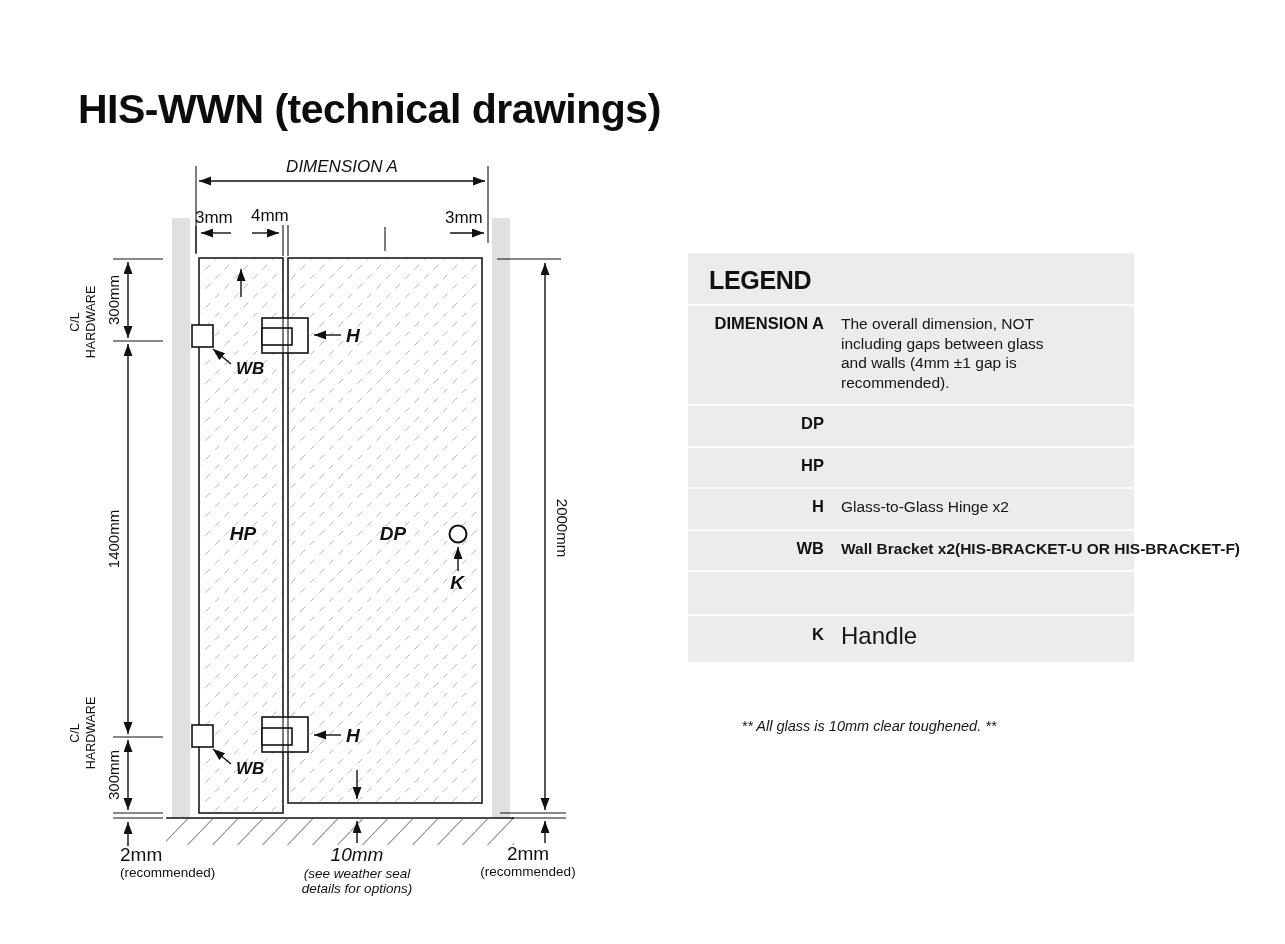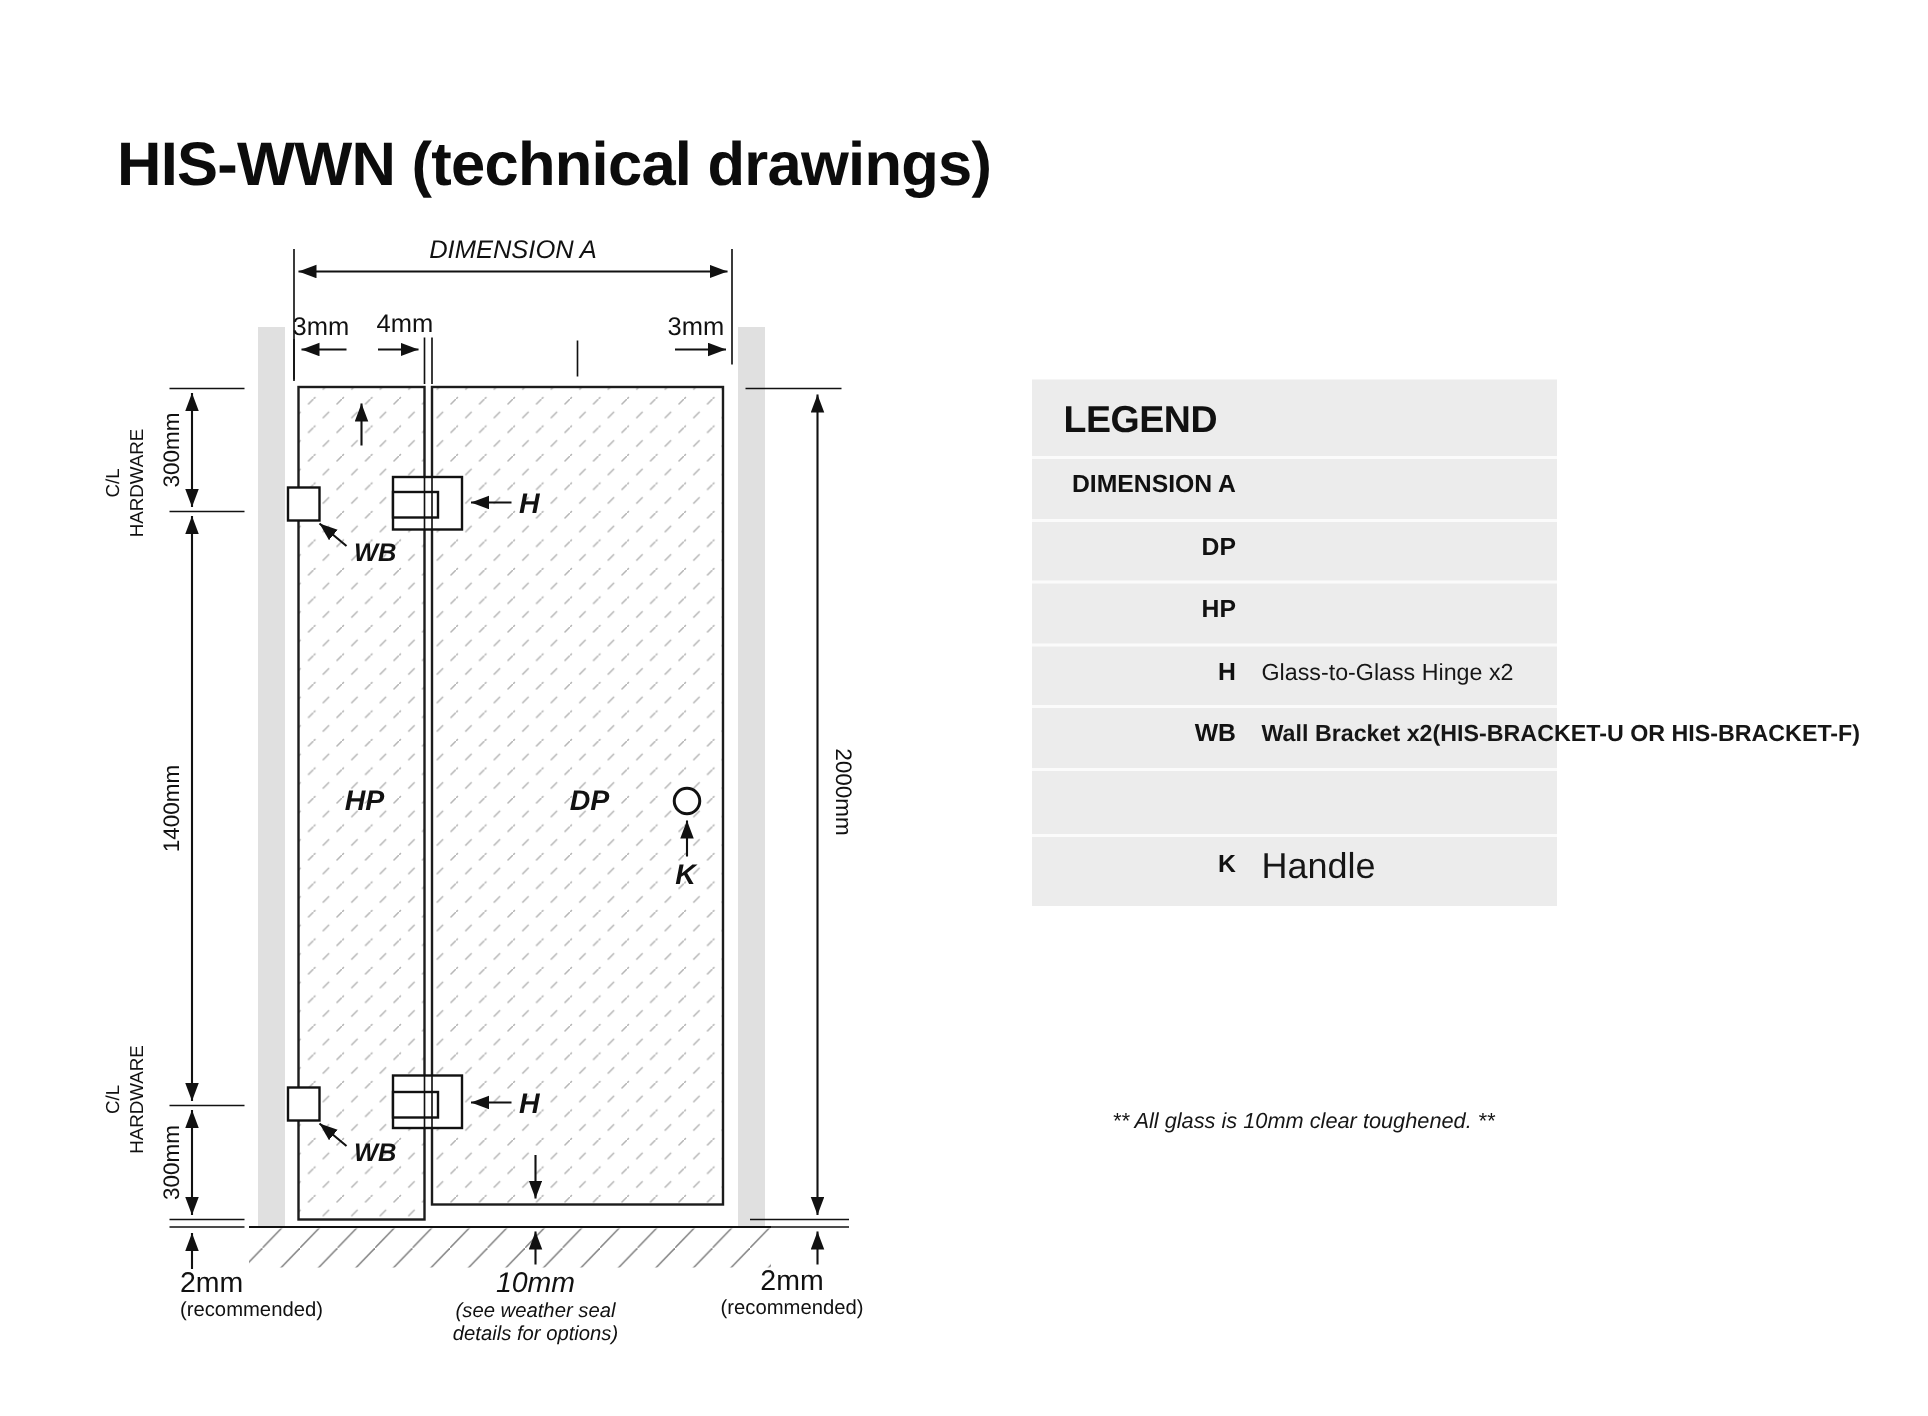--- a/index.html
+++ b/index.html
@@ -19,21 +19,21 @@
   .hw{fill:#ffffff;stroke:#111;stroke-width:1.6;}
   .dimtxt{font-size:17px;}
   .dimtxt-sm{font-size:15px;}
   .ital{font-style:italic;}
   .bolital{font-weight:700;font-style:italic;}
   .note{font-size:13.5px;}
   .big{font-size:19px;}
 
   
   .legend{
-    position:absolute;left:688px;top:253px;width:350px;background:#ececec;
+    position:absolute;left:688px;top:253px;width:446px;background:#ececec;
   }
   .legend-title{
     font-size:25px;font-weight:700;padding:13px 0 9px 21px;letter-spacing:-0.3px;
   }
   .legend-row{
     display:flex;align-items:flex-start;border-top:2px solid #fbfbfb;
     padding:8px 0 12px 21px;
   }
   .legend-term{
     flex:0 0 115px;text-align:right;font-weight:700;font-size:16.5px;
@@ -41,21 +41,21 @@
   }
   .legend-desc{
     margin-left:17px;font-size:15.5px;line-height:19.5px;white-space:pre-line;
     color:#161616;
   }
   .row-wb .legend-desc{white-space:nowrap;font-weight:bold;}
   .row-empty{height:22px;}
   .row-k{padding-top:9px;padding-bottom:16px;}
   .row-k .legend-desc{font-size:24px;line-height:21px;}
   .legend-footnote{
-    position:absolute;left:688px;top:740px;width:362px;text-align:center;
+    position:absolute;left:688px;top:718px;width:362px;text-align:center;
     font-style:italic;font-size:14.5px;color:#161616;
   }
 </style>
 </head>
 <body>
 
 <div class="page-title">HIS-WWN (technical drawings)</div>
 
 <svg width="680" height="944" viewBox="0 0 680 944">
   <defs>
@@ -183,20 +183,24 @@
   <text class="bolital big" x="243" y="540" text-anchor="middle">HP</text>
   <text class="bolital big" x="393" y="540" text-anchor="middle">DP</text>
   <line class="s" x1="241" y1="297" x2="241" y2="269" marker-end="url(#arrow)"></line>
 </svg>
 
 <div class="legend">
   <div class="legend-title">LEGEND</div>
 
   <div class="legend-row">
     <div class="legend-term">DIMENSION A</div>
+    <div class="legend-desc">The overall dimension, NOT
+including gaps between glass
+and walls (4mm ±1 gap is
+recommended).</div>
   </div>
 
   <div class="legend-row">
     <div class="legend-term">DP</div>
   </div>
 
   <div class="legend-row">
     <div class="legend-term">HP</div>
   </div>
 

